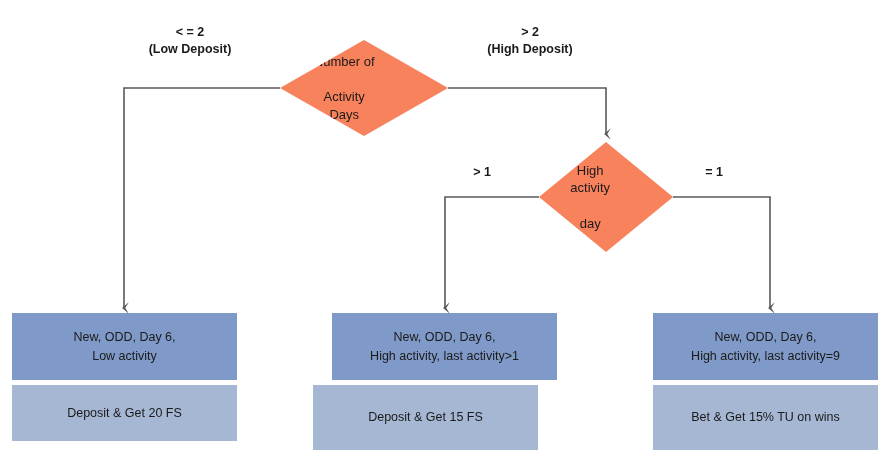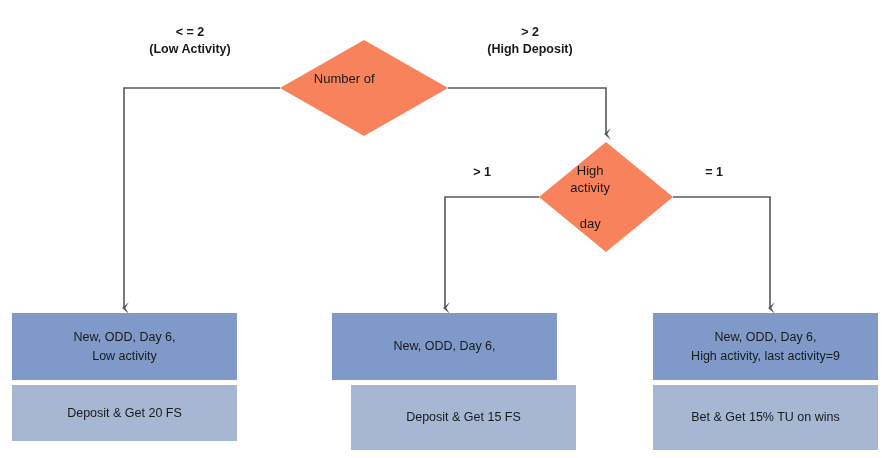--- a/index.html
+++ b/index.html
@@ -79,46 +79,46 @@
     <path d="M 280,88 L 124,88 L 124,308" fill="none" stroke="#595959" stroke-width="1.6" marker-end="url(#arrowhead)"></path>
 
     <path d="M 448,88 L 606,88 L 606,134" fill="none" stroke="#595959" stroke-width="1.6" marker-end="url(#arrowhead)"></path>
 
     <path d="M 539,197 L 445,197 L 445,308" fill="none" stroke="#595959" stroke-width="1.6" marker-end="url(#arrowhead)"></path>
 
     <path d="M 673,197 L 770,197 L 770,308" fill="none" stroke="#595959" stroke-width="1.6" marker-end="url(#arrowhead)"></path>
   </svg>
 
   <div class="diamond" style="left:280px; top:40px; width:168px; height:96px;">
-    <span><span>Number of</span><br></span>
+    <span><span>Number of</span><br><span>Activity Days</span></span>
   </div>
 
   <div class="diamond" style="left:539px; top:142px; width:134px; height:110px;">
     <span><span>High activity</span><br><span>day</span></span>
   </div>
 
-  <div class="edge-label" style="left:100px; top:24px; width:180px;"><span>&lt; = 2</span><br><span>(Low Activity)</span></div>
+  <div class="edge-label" style="left:100px; top:24px; width:180px;"><span>&lt; = 2</span><br><span>(Low Deposit)</span></div>
 
   <div class="edge-label" style="left:440px; top:24px; width:180px;"><span>&gt; 2</span><br><span>(High Deposit)</span></div>
 
   <div class="edge-label" style="left:440px; top:164px; width:84px;"><span>&gt; 1</span></div>
 
   <div class="edge-label" style="left:672px; top:164px; width:84px;"><span>= 1</span></div>
 
   <div class="box box-primary" style="left:12px; top:313px; width:225px; height:67px;">
     <span><span>New, ODD, Day 6,</span><br><span>Low activity</span></span>
   </div>
   <div class="box box-secondary" style="left:12px; top:385px; width:225px; height:56px;">
     <span>Deposit &amp; Get 20 FS</span>
   </div>
 
   <div class="box box-primary" style="left:332px; top:313px; width:225px; height:67px;">
-    <span><span>New, ODD, Day 6,</span><br></span>
+    <span><span>New, ODD, Day 6,</span><br><span>High activity, last activity&gt;1</span></span>
   </div>
-  <div class="box box-secondary" style="left:351px; top:385px; width:225px; height:65px;">
+  <div class="box box-secondary" style="left:313px; top:385px; width:225px; height:65px;">
     <span>Deposit &amp; Get 15 FS</span>
   </div>
 
   <div class="box box-primary" style="left:653px; top:313px; width:225px; height:67px;">
     <span><span>New, ODD, Day 6,</span><br><span>High activity, last activity=9</span></span>
   </div>
   <div class="box box-secondary" style="left:653px; top:385px; width:225px; height:65px;">
     <span>Bet &amp; Get 15% TU on wins</span>
   </div>
 

